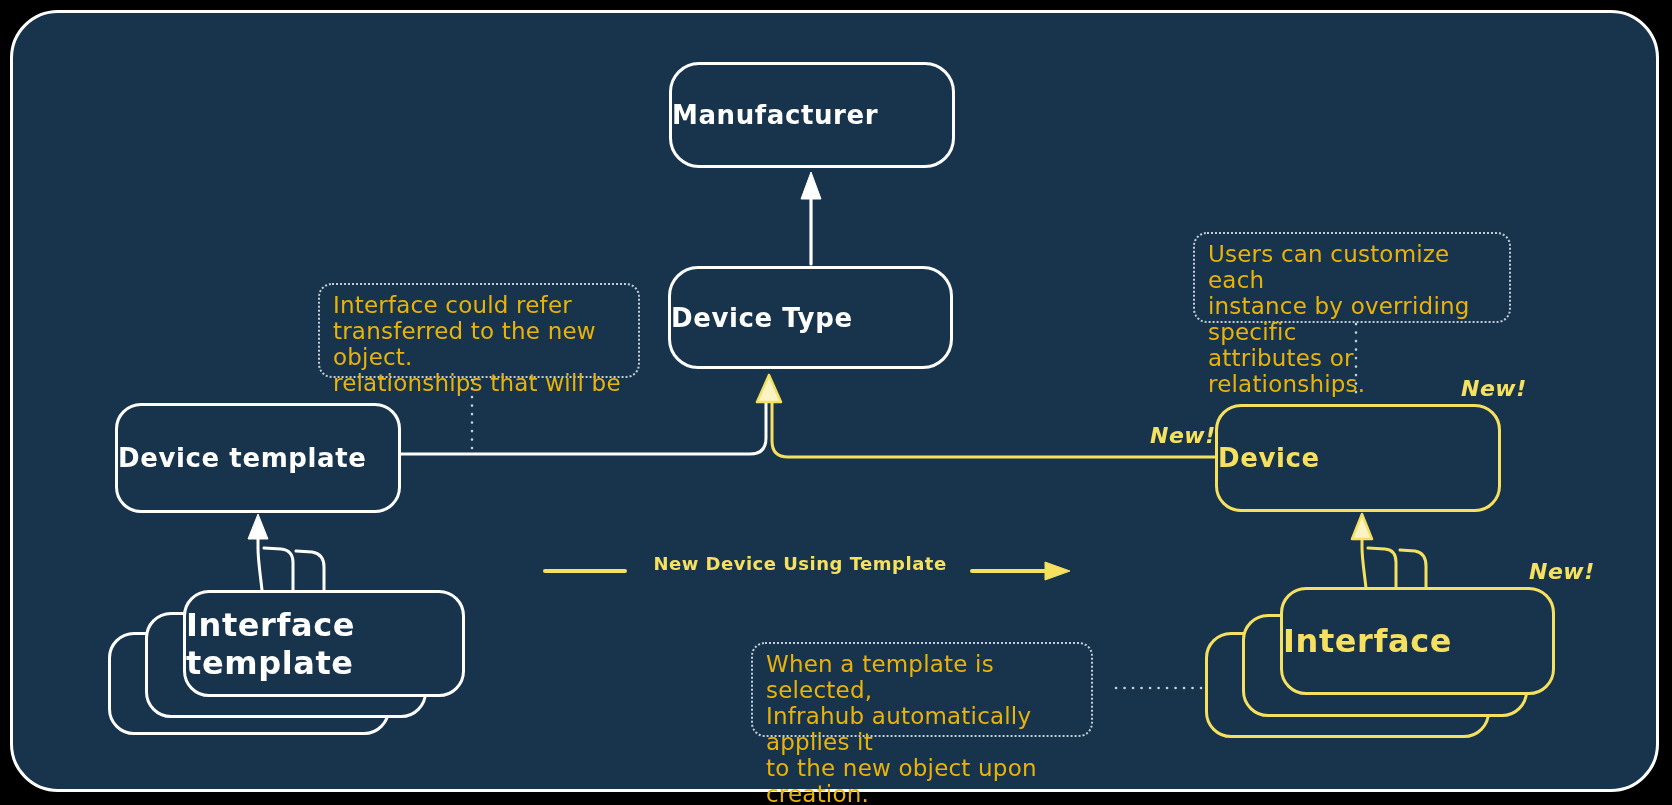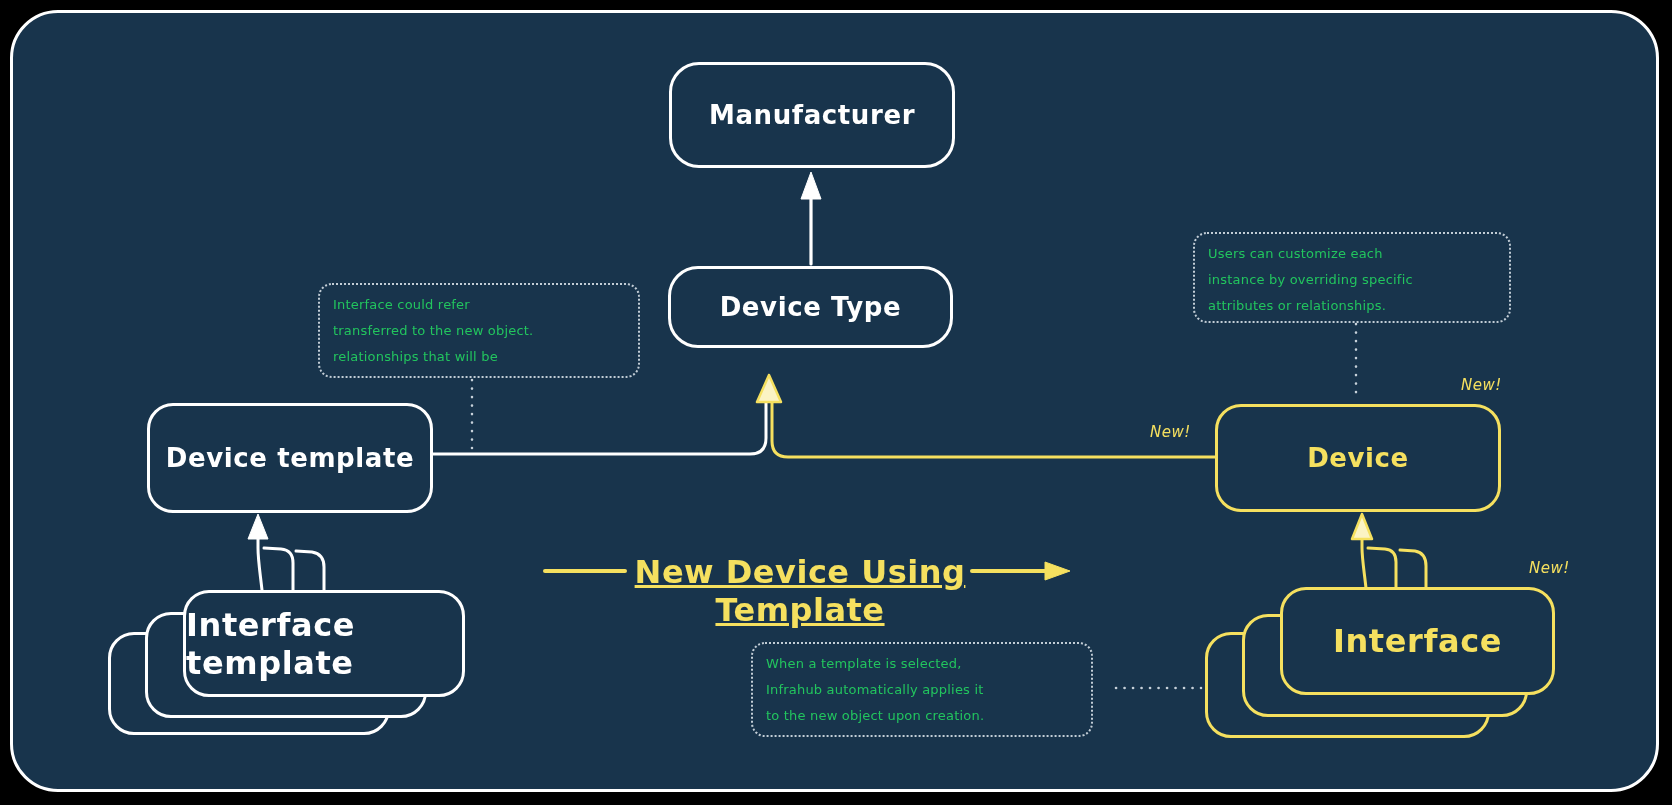--- a/index.html
+++ b/index.html
@@ -3,34 +3,34 @@
 <meta charset="utf-8">
 <style>
   html,body{margin:0;padding:0;background:#000;}
   .page{position:relative;width:1672px;height:805px;background:#000;overflow:hidden;
         font-family:"DejaVu Sans", sans-serif;}
   .canvas{position:absolute;left:10px;top:10px;width:1649px;height:782px;
           background:#18344C;border:3.5px solid #FFFFFF;border-radius:48px;box-sizing:border-box;}
   .wires{position:absolute;left:0;top:0;z-index:1;}
   .node{position:absolute;z-index:2;box-sizing:border-box;background:#18344C;
         border:3px solid #FFFFFF;border-radius:26px;
-        display:flex;align-items:center;justify-content:center;
+        display:flex;align-items:center;justify-content:flex-start;
         color:#FFFFFF;font-weight:bold;letter-spacing:0.6px;}
   .node.yellow{border-color:#F5E05F;color:#F5E05F;}
   .fs-main{font-size:26px;}
   .fs-sub{font-size:32px;}
   .note{position:absolute;z-index:2;box-sizing:border-box;
         border:2.5px dotted #C2CDD6;border-radius:14px;
-        color:#22c55e;font-size:13px;line-height:26px;letter-spacing:0.2px;
+        color:#eab308;font-size:23px;line-height:26px;letter-spacing:0.2px;
         padding:7px 13px;}
   .new-badge{position:absolute;z-index:3;color:#F5E05F;font-style:italic;
-             font-weight:normal;font-size:15px;letter-spacing:0.5px;}
+             font-weight:bold;font-size:22px;letter-spacing:0.5px;}
   .flow-label{position:absolute;z-index:3;left:600px;top:553px;width:400px;
-              text-align:center;color:#F5E05F;font-size:32px;font-weight:bold;
-              letter-spacing:0.5px;text-decoration:underline;}
+              text-align:center;color:#F5E05F;font-size:18px;font-weight:bold;
+              letter-spacing:0.5px;}
 </style>
 </head>
 <body>
 
 <div class="page">
   <div class="canvas"></div>
 
   <svg class="wires" width="1672" height="805" viewBox="0 0 1672 805">
 
     <path d="M811 264 V198" stroke="#FFFFFF" stroke-width="3.2" fill="none" stroke-linecap="round"></path>
@@ -57,25 +57,25 @@
 
     <path d="M472 380 V448" stroke="#C6D0D9" stroke-width="2.6" fill="none" stroke-linecap="round" stroke-dasharray="0.1 8.4"></path>
     <path d="M1356 324 V400" stroke="#C6D0D9" stroke-width="2.6" fill="none" stroke-linecap="round" stroke-dasharray="0.1 8.4"></path>
     <path d="M1116 688 H1201" stroke="#C6D0D9" stroke-width="2.6" fill="none" stroke-linecap="round" stroke-dasharray="0.1 8.4"></path>
   </svg>
 
   <div class="node fs-main" style="left:669px;top:62px;width:286px;height:106px;border-radius:30px;">
     <span>Manufacturer</span>
   </div>
 
-  <div class="node fs-main" style="left:668px;top:266px;width:285px;height:82px;border-radius:30px;">
+  <div class="node fs-main" style="left:668px;top:266px;width:285px;height:103px;border-radius:30px;">
     <span>Device Type</span>
   </div>
 
-  <div class="node fs-main" style="left:115px;top:403px;width:286px;height:110px;margin-left:32px;">
+  <div class="node fs-main" style="left:115px;top:403px;width:286px;height:110px;">
     <span>Device template</span>
   </div>
 
   <div class="node yellow fs-main" style="left:1215px;top:404px;width:286px;height:108px;">
     <span>Device</span>
   </div>
 
   <div class="node" style="left:108px;top:632px;width:282px;height:103px;"></div>
   <div class="node" style="left:145px;top:612px;width:282px;height:106px;"></div>
   <div class="node fs-sub" style="left:183px;top:590px;width:282px;height:107px;">

